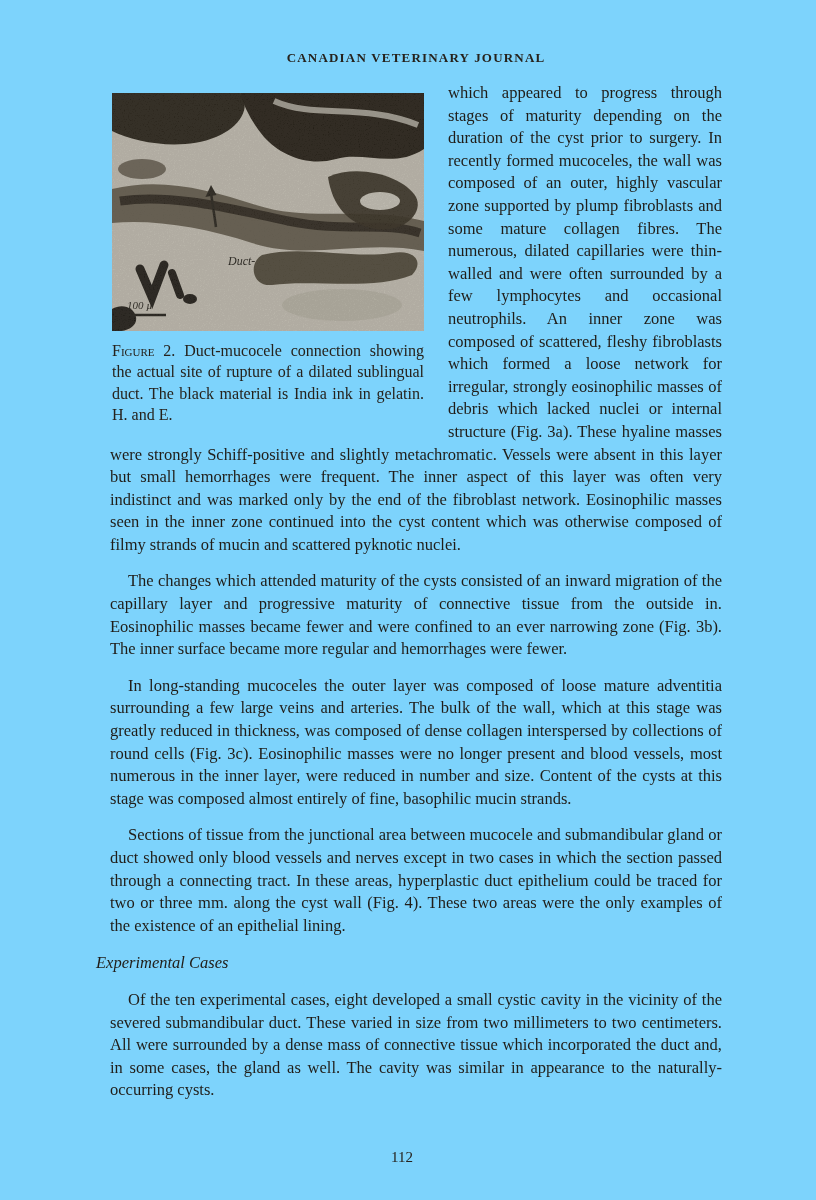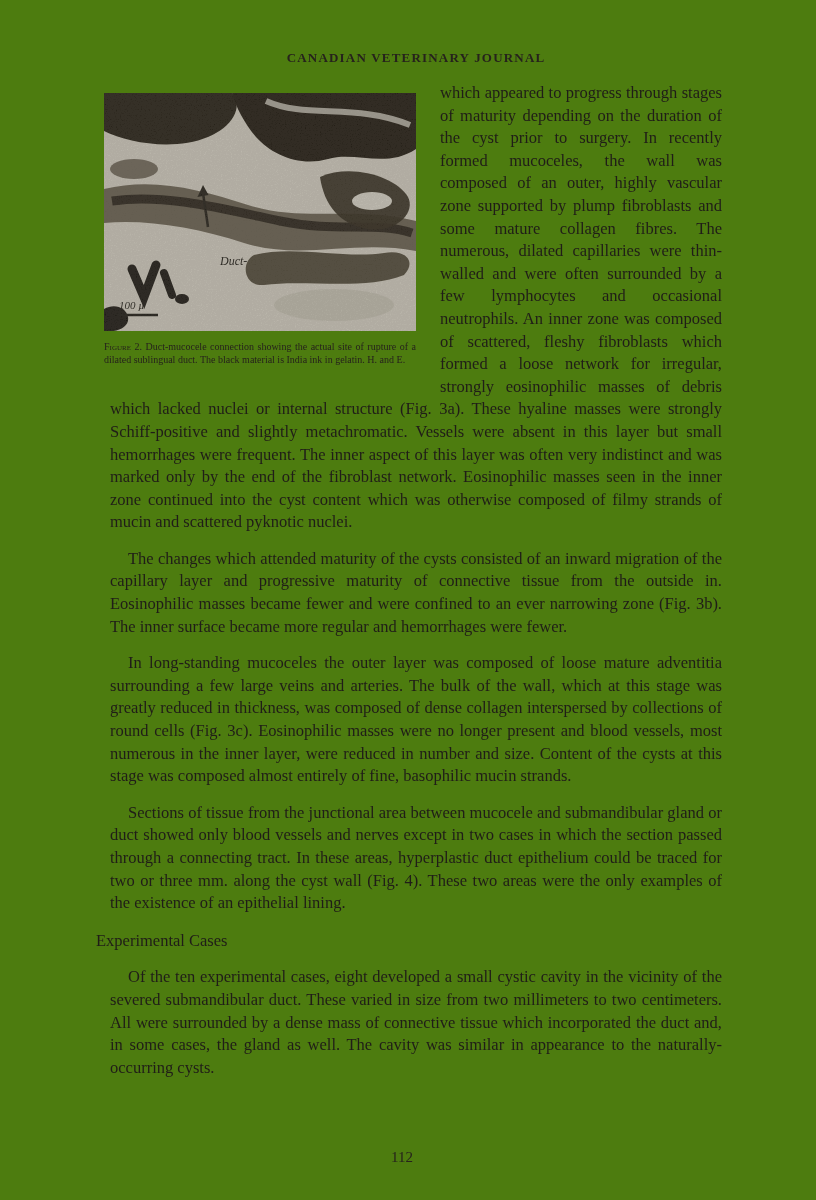--- a/index.html
+++ b/index.html
@@ -5,21 +5,21 @@
   html, body {
     margin: 0;
     padding: 0;
     background: #e8e6e0;
   }
   .page {
     position: relative;
     width: 816px;
     height: 1200px;
     margin: 0 auto;
-    background: #4d7c0f;
+    background: #7dd3fc;
     box-sizing: border-box;
     padding: 50px 80px 0 96px;
     font-family: "Liberation Serif", "DejaVu Serif", serif;
     color: #201d18;
     overflow: hidden;
   }
   .journal-header {
     text-align: center;
     font-size: 13px;
     font-weight: bold;
@@ -30,53 +30,54 @@
   .body-text {
     font-size: 16.5px;
     line-height: 1.37;
     text-align: justify;
     hyphens: auto;
     -webkit-hyphens: auto;
   }
   figure.fig {
     float: left;
     width: 312px;
-    margin: 3px 16px 10px 0;
+    margin: 3px 16px 10px 8px;
     padding: 8px;
   }
   svg.micrograph {
     display: block;
     width: 312px;
     height: 238px;
     background: #c9c5ba;
   }
   svg.micrograph text {
     font-family: "Liberation Serif", "DejaVu Serif", serif;
   }
   figcaption.caption {
     margin-top: 9px;
-    font-size: 10px;
+    font-size: 16px;
     line-height: 1.33;
     text-align: justify;
     hyphens: auto;
     -webkit-hyphens: auto;
     color: #26221c;
   }
   .figlabel {
     font-variant: small-caps;
   }
   p.para {
     margin: 14px;
   }
   p.indent {
     text-indent: 18px;
   }
   h3.section-heading {
     font-size: 16.5px;
     font-weight: normal;
+    font-style: italic;
     margin: 15px 0 6px 0;
   }
   .page-number {
     position: absolute;
     left: 0;
     right: 12px;
     bottom: 34px;
     text-align: center;
     font-size: 15px;
     color: #26221c;

